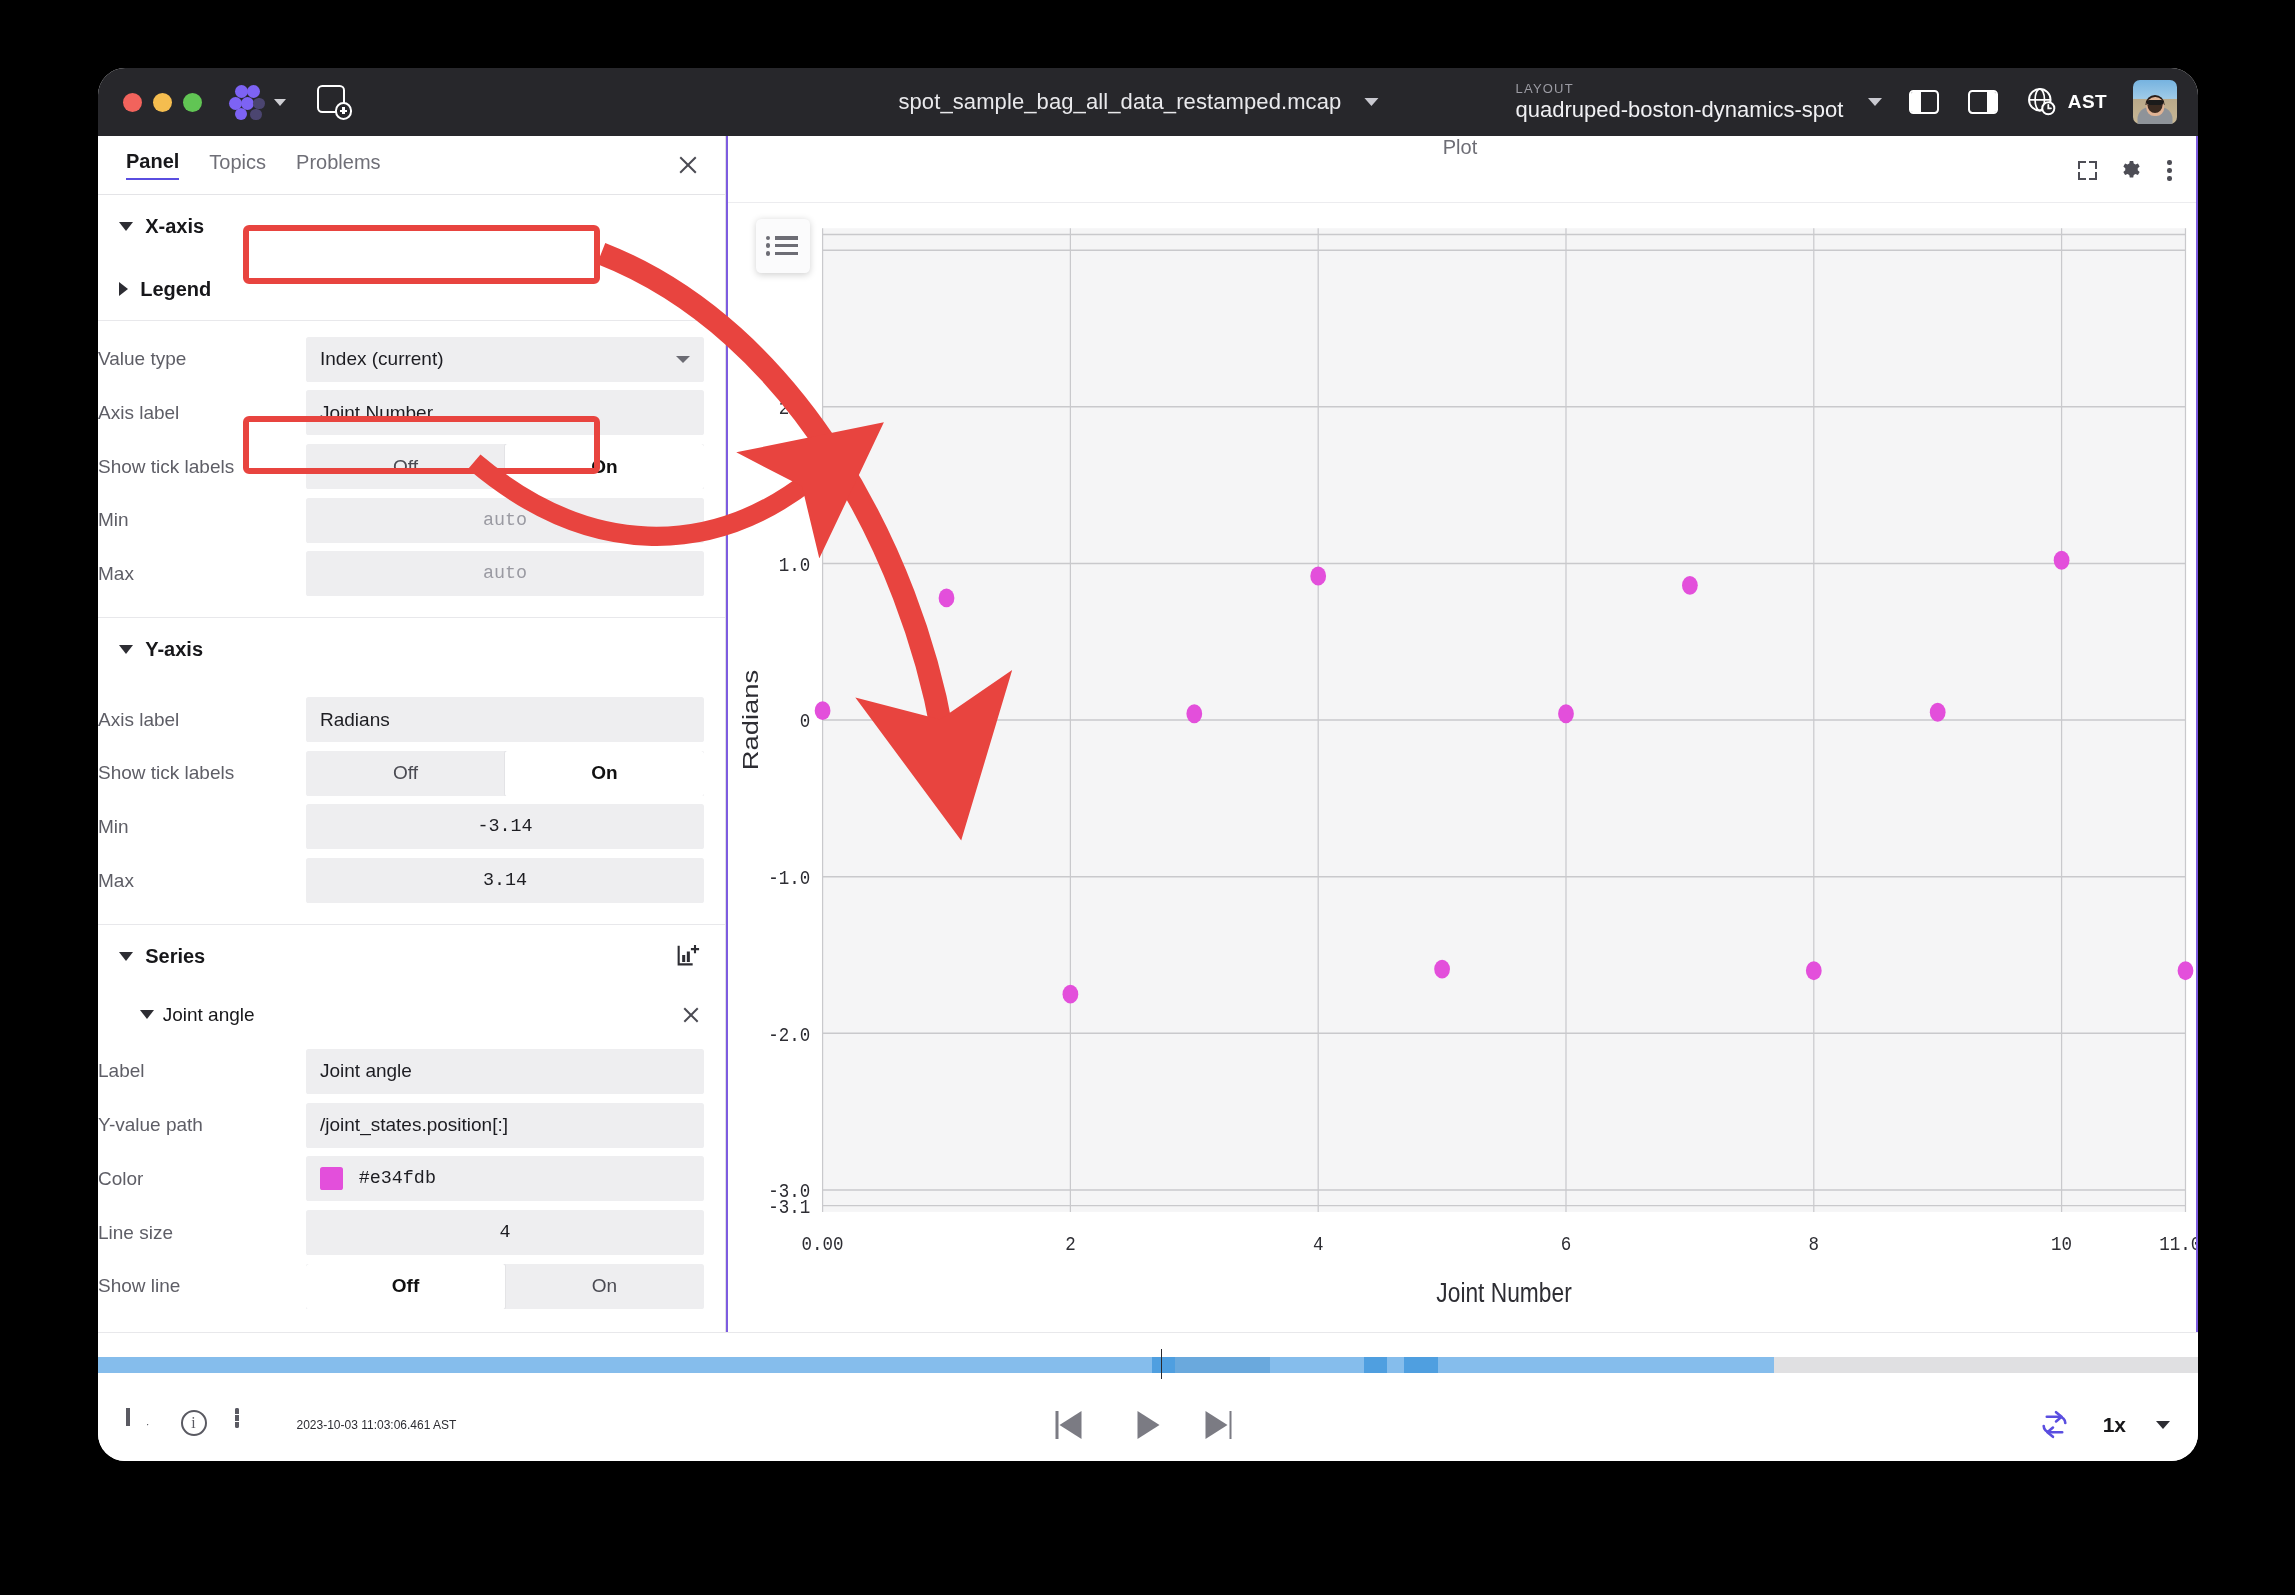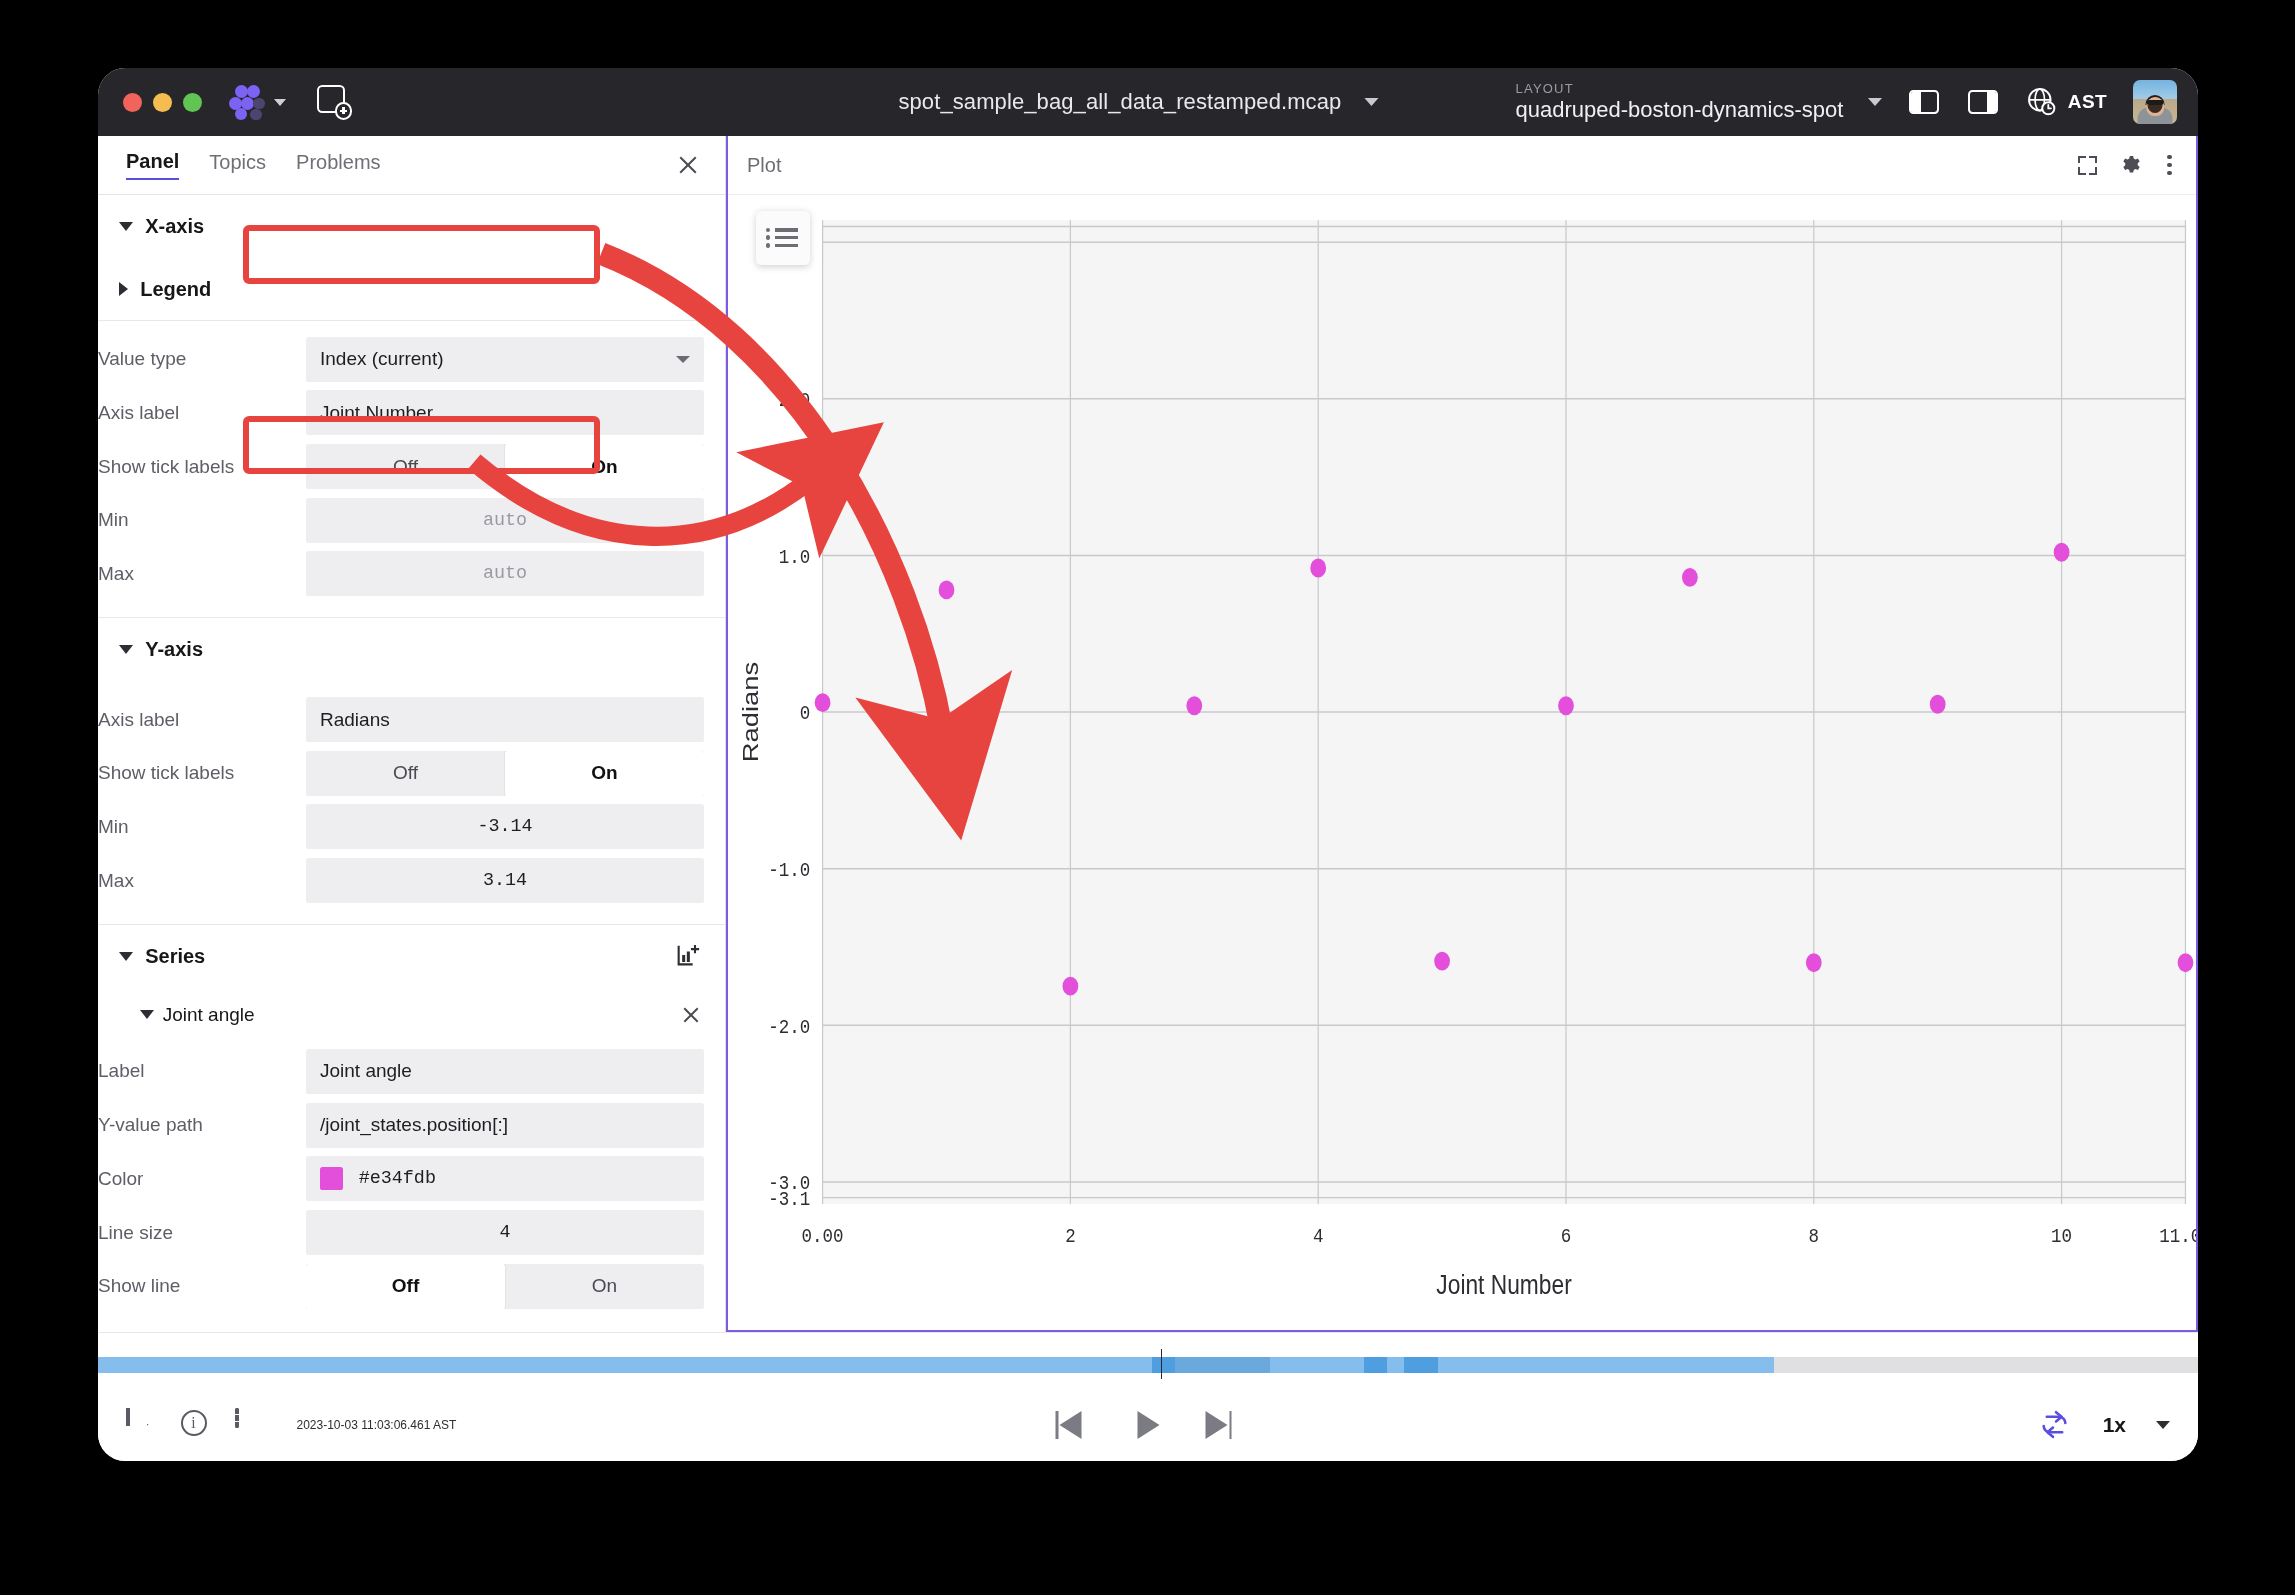--- a/index.html
+++ b/index.html
@@ -102,21 +102,21 @@
   .sub-head .x { margin-left:auto; margin-right:23px; width:23px;height:23px; position:relative; }
   .sub-head .x:before,.sub-head .x:after{content:"";position:absolute;left:50%;top:50%;width:19px;height:1.9px;background:#4a4a52;}
   .sub-head .x:before{transform:translate(-50%,-50%) rotate(45deg);}
   .sub-head .x:after {transform:translate(-50%,-50%) rotate(-45deg);}
 
   
   .hl { position:absolute; border:6.1px solid #e8443f; border-radius:6.1px; pointer-events:none; z-index:30; }
 
   
   .plot-panel { flex:1; position:relative; background:#fff; border:2.6px solid #7d5ce0; border-top:none; }
-  .plot-head { height:59px; display:flex; align-items:center; padding:0 23px 0 19px; border-bottom:0.9px solid #ececef; }
+  .plot-head { height:67px; display:flex; align-items:center; padding:0 23px 0 19px; border-bottom:0.9px solid #ececef;flex-direction:column; }
   .plot-head .t { font-size:20px; color:#6d6d75; }
   .plot-head .tools { margin-left:auto; display:flex; align-items:center; gap:23px; }
   .ic-expand { width:19px;height:19px; position:relative; }
   .ic-expand i { position:absolute; width:7.9px;height:7.9px; border:2.6px solid #4d4d55; }
   .ic-expand i:nth-child(1){left:0;top:0;border-right:none;border-bottom:none;}
   .ic-expand i:nth-child(2){right:0;top:0;border-left:none;border-bottom:none;}
   .ic-expand i:nth-child(3){left:0;bottom:0;border-right:none;border-top:none;}
   .ic-expand i:nth-child(4){right:0;bottom:0;border-left:none;border-top:none;}
   .ic-kebab { width:7px; display:flex; flex-direction:column; gap:3.5px; align-items:center; }
   .ic-kebab i { width:4.4px;height:4.4px;border-radius:50%;background:#4d4d55; }

